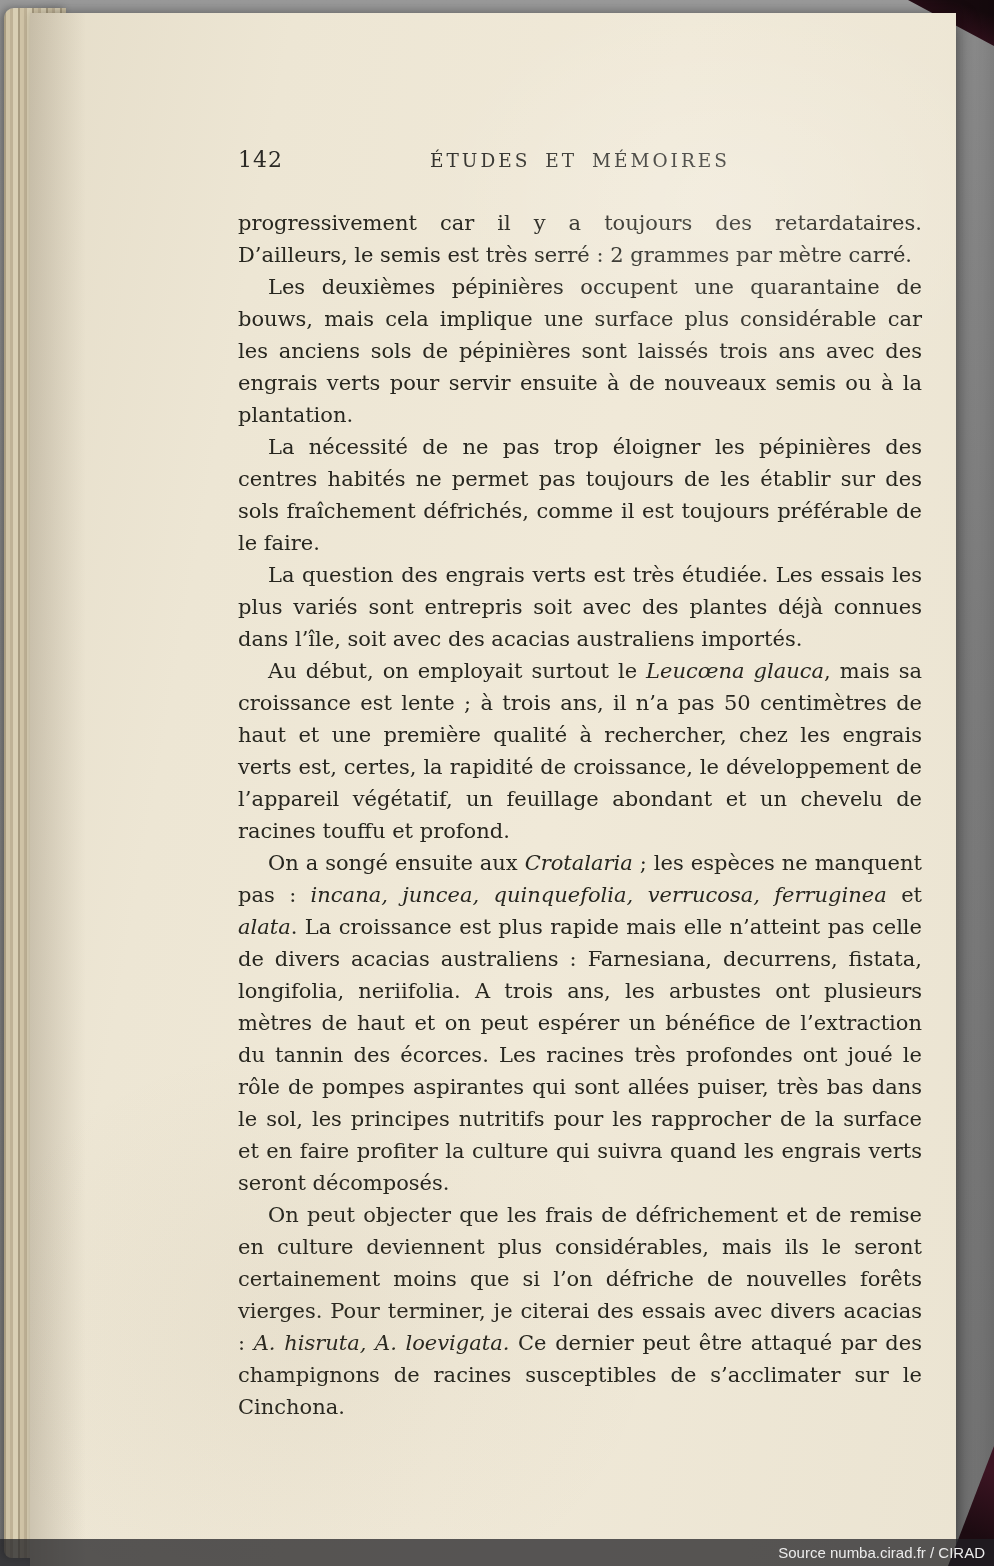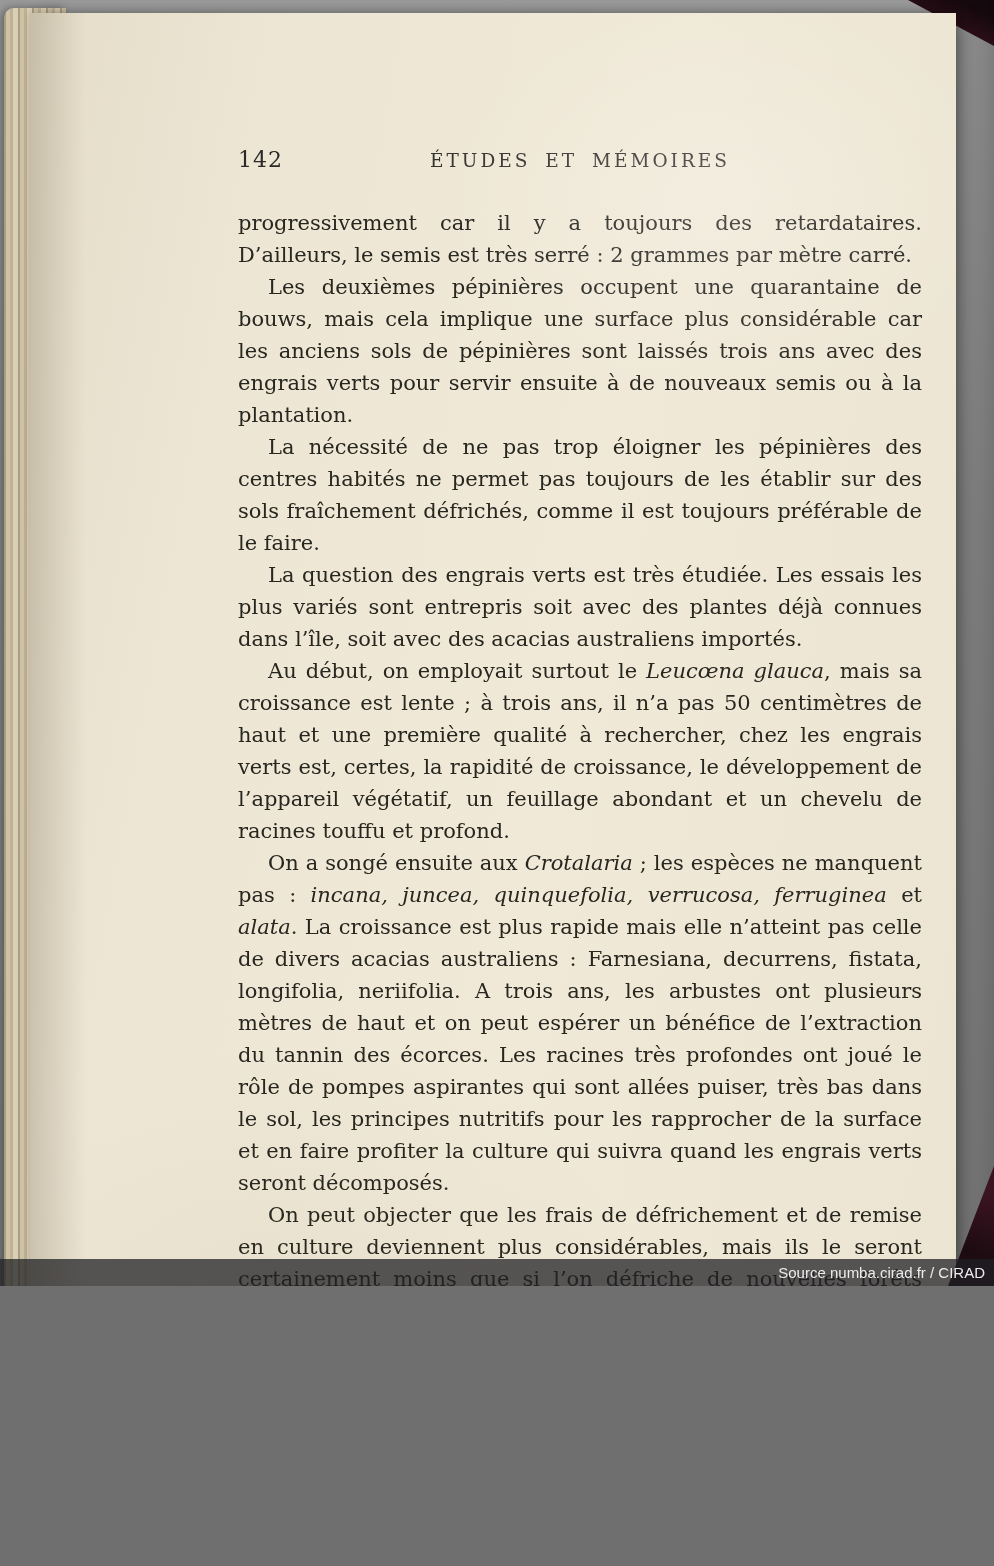--- a/index.html
+++ b/index.html
@@ -1,19 +1,19 @@
 <!DOCTYPE html>
 <html><head>
 <meta charset="utf-8">
 <style>
   html, body { margin: 0; padding: 0; background: #6f6f6f; }
   .scene {
     position: relative;
     width: 994px;
-    height: 1286px;
+    height: 1566px;
     margin: 0 auto;
     overflow: hidden;
     background: linear-gradient(180deg, #9a9a9a 0%, #8b8b8b 40%, #7f7f7f 100%);
     font-family: "DejaVu Serif", "Liberation Serif", serif;
   }
 
   
   .corner-top-right {
     position: absolute; top: 0; right: 0;
     width: 86px; height: 46px;

